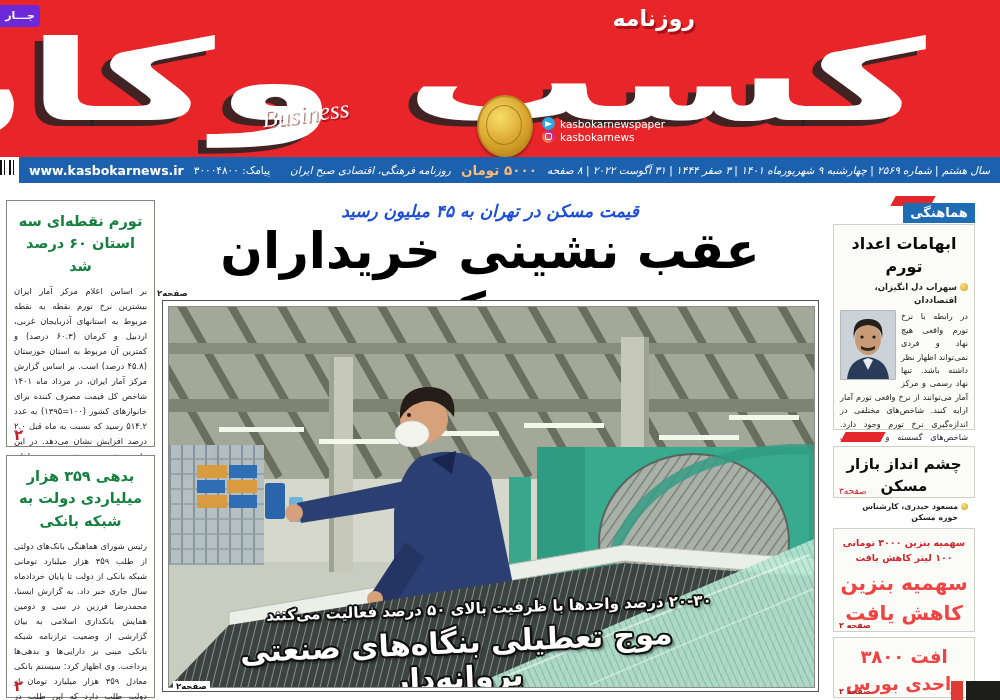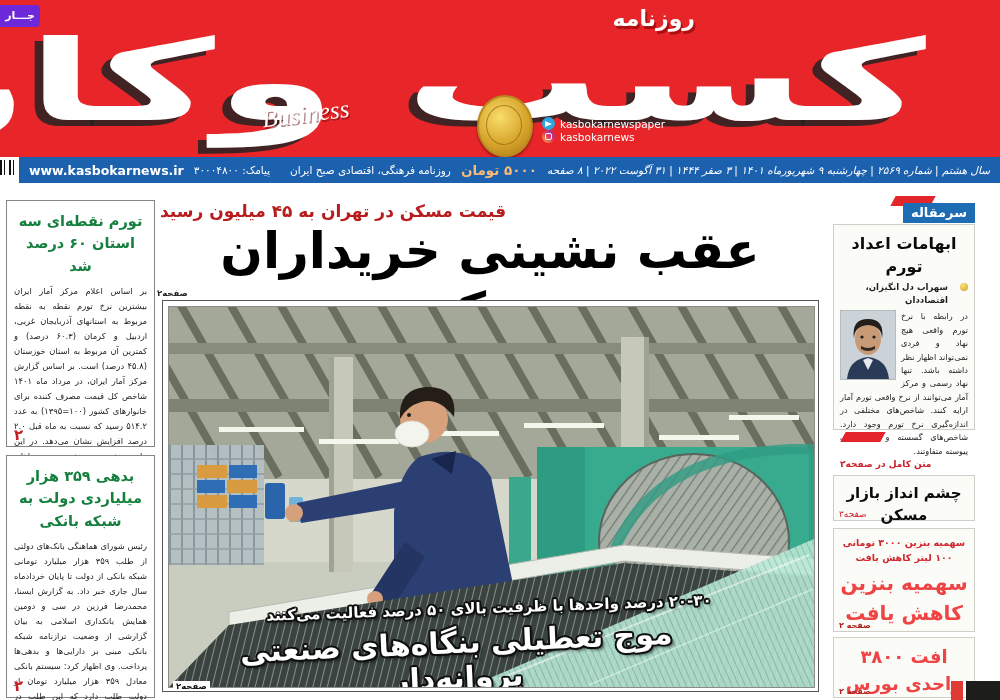--- a/index.html
+++ b/index.html
@@ -24,29 +24,29 @@
   .icon-circle{width:13px;height:13px;border-radius:50%;display:inline-block;position:relative;flex:0 0 13px;}
   .icon-telegram{background:#2ea5de;}
   .icon-telegram::after{content:"";position:absolute;left:3px;top:4px;border-left:7px solid #fff;border-top:3px solid transparent;border-bottom:3px solid transparent;}
   .icon-instagram{background:linear-gradient(45deg,#f7b733,#e1306c 55%,#8134af);}
   .icon-instagram::after{content:"";position:absolute;left:3px;top:3px;width:5px;height:5px;border:1.3px solid #fff;border-radius:2px;}
   
   .infobar{position:absolute;left:0;top:157px;width:1000px;height:26px;background:#1b61ae;display:flex;
            direction:rtl;align-items:center;color:#fff;font-size:10.5px;gap:10px;padding:0;box-sizing:border-box;}
   .infobar .issue{margin-right:10px;white-space:nowrap;font-style:italic;}
   .infobar .price{color:#fdba74;font-weight:bold;font-size:13.5px;white-space:nowrap;}
-  .infobar .tagline{white-space:nowrap;}
+  .infobar .tagline{font-style:italic;white-space:nowrap;}
   .infobar .spacer{flex:1;}
   .infobar .sms{white-space:nowrap;}
   .infobar .site{font-weight:bold;font-size:12.5px;direction:ltr;white-space:nowrap;}
   .barcode{width:96px;height:26px;background:#fff;flex:0 0 96px;position:relative;}
   .barcode::after{content:"";position:absolute;left:5px;top:3px;right:5px;height:15px;
      background:repeating-linear-gradient(90deg,#111 0 2px,transparent 2px 4px,#111 4px 5px,transparent 5px 9px);}
   
-  .kicker{position:absolute;left:160px;top:201px;width:660px;text-align:left;font-size:17px;font-weight:bold;direction:rtl;color:#b91c1c;}
+  .kicker{position:absolute;left:160px;top:201px;width:660px;text-align:center;font-size:17px;font-weight:bold;direction:rtl;color:#1d4ed8;font-style:italic;}
   .headline{position:absolute;left:158px;top:221px;width:664px;text-align:center;font-size:50px;font-weight:bold;
             direction:rtl;color:#000;line-height:1.2;letter-spacing:-1px;}
   .lead-ref{position:absolute;left:157px;top:288px;font-size:8.5px;color:#222;font-weight:bold;}
   
   .photo-frame{position:absolute;left:162px;top:300px;width:657px;height:392px;border:1px solid #555;
                background:#fff;padding:5px;box-sizing:border-box;}
   .photo-inner{position:relative;width:100%;height:100%;border:1px solid #8c8c86;overflow:hidden;background:#b9beb1;}
   .photo-inner svg{display:block;width:100%;height:100%;}
   .outline-txt{color:#fff;font-weight:bold;direction:rtl;
      text-shadow:-1.5px -1.5px 0 #101010,1.5px -1.5px 0 #101010,-1.5px 1.5px 0 #101010,1.5px 1.5px 0 #101010,
@@ -61,21 +61,21 @@
   .lbox p{font-size:8.4px;line-height:1.78;text-align:justify;margin:0;color:#1d1d1d;}
   .lbox .pnum{position:absolute;bottom:2px;left:7px;color:#c32127;font-weight:bold;font-size:15px;}
   
   .sec-header{position:absolute;width:142px;height:27px;}
   .sec-header .accent{position:absolute;top:0;width:40px;height:10px;background:#e2262b;transform:skewX(-28deg);}
   .sec-header .bar{position:absolute;top:7px;height:20px;background:#1e6cb4;color:#fff;font-weight:bold;
                    font-size:13px;text-align:center;line-height:20px;direction:rtl;}
   .sbox{position:absolute;left:833px;width:142px;background:#fbfbf8;border:1px solid #cfcfc8;direction:rtl;
         box-sizing:border-box;padding:5px 6px;}
   .sbox .stitle{font-size:16px;font-weight:bold;text-align:center;line-height:1.45;color:#0b0b0b;margin:2px 0 3px;}
-  .author-row{display:flex;align-items:flex-start;gap:12px;font-size:8.6px;font-weight:bold;color:#222;line-height:1.5;margin:2px 0;}
+  .author-row{display:flex;align-items:flex-start;gap:3px;font-size:8.6px;font-weight:bold;color:#222;line-height:1.5;margin:2px 0;}
   .dot{width:8px;height:8px;border-radius:50%;background:radial-gradient(circle at 35% 30%,#fce27a,#d0a125);flex:0 0 8px;margin-top:2px;}
   .ed-body{font-size:8.2px;line-height:1.64;text-align:justify;color:#1e1e1e;margin-top:3px;}
   .portrait{float:left;width:54px;height:68px;margin:0 5px 3px 0;border:1px solid #b5bbbd;}
   .more-ref{color:#cf2028;font-weight:bold;font-size:9px;text-align:left;margin-top:1px;}
   .red-ref{color:#cf2028;font-weight:normal;font-size:9px;}
   .brief-kicker{color:#d2272c;font-size:9.5px;font-weight:bold;text-align:center;line-height:1.55;margin:2px 0 3px;}
   .brief-head{font-size:20px;font-weight:bold;text-align:center;line-height:1.5;color:#ef4444;}
   .tiny-ref{position:absolute;left:5px;bottom:1px;font-size:8px;font-weight:bold;color:#b22222;}
   .corner-red{position:absolute;left:951px;top:681px;width:12px;height:19px;background:#e03a34;}
   .corner-black{position:absolute;left:966px;top:681px;width:34px;height:19px;background:#1d1d1b;}
@@ -238,21 +238,21 @@
     <span class="pnum">۲</span>
   </div>
   <div class="lbox" style="top:455px;height:243px;">
     <h3>بدهی ۳۵۹ هزار میلیاردی دولت به شبکه بانکی</h3>
     <p>رئیس شورای هماهنگی بانک‌های دولتی از طلب ۳۵۹ هزار میلیارد تومانی شبکه بانکی از دولت تا پایان خردادماه سال جاری خبر داد. به گزارش ایسنا، محمدرضا فرزین در سی و دومین همایش بانکداری اسلامی به بیان گزارشی از وضعیت ترازنامه شبکه بانکی مبنی بر دارایی‌ها و بدهی‌ها پرداخت. وی اظهار کرد: سیستم بانکی معادل ۳۵۹ هزار میلیارد تومان از دولت طلب دارد که این طلب در بانک‌های دولتی نسبت به سایر بانک‌ها بیشتر است. فرزین با بیان اینکه میزان اموال غیر منقول در بانک‌های دولتی بیشتر از سایر بانک‌هاست، گفت: باید برنامه مدونی برای فروش اموال بانک‌ها تهیه و اجرا شود. بدهی بانک‌های دولتی به...</p>
     <span class="pnum">۲</span>
   </div>
 
   <div class="sec-header" style="left:833px;top:196px;">
     <span class="accent" style="right:42px;"></span>
-    <span class="bar" style="right:0;width:72px;">سرمقاله</span>
+    <span class="bar" style="right:0;width:72px;">هماهنگی</span>
   </div>
   <div class="sbox" style="top:224px;height:206px;">
     <div class="stitle">ابهامات اعداد تورم</div>
     <div class="author-row">
       <span class="dot"></span>
       <span>سهراب دل انگیزان، اقتصاددان</span>
     </div>
     <div class="ed-body">
       <span class="portrait">
         <svg viewBox="0 0 54 68" width="54" height="68" aria-hidden="true">
@@ -267,21 +267,21 @@
         </svg>
       </span>
       <span>در رابطه با نرخ تورم واقعی هیچ نهاد و فردی نمی‌تواند اظهار نظر داشته باشد. تنها نهاد رسمی و مرکز آمار می‌توانند از نرخ واقعی تورم آمار ارایه کنند. شاخص‌های مختلفی در اندازه‌گیری نرخ تورم وجود دارد. شاخص‌های گسسته و شاخص‌های پیوسته متفاوتند.</span>
     </div>
     <div class="more-ref">متن کامل در صفحه۲</div>
   </div>
 
   <div class="sec-header" style="left:833px;top:432px;">
     <span class="accent" style="left:10px;"></span>
   </div>
-  <div class="sbox" style="top:475px;height:46px;padding-bottom:12px;">
+  <div class="sbox" style="top:446px;height:52px;padding-bottom:12px;">
     <div class="stitle" style="font-size:15px;">چشم انداز بازار مسکن</div>
     <div class="author-row" style="font-size:7.8px;">
       <span class="dot" style="width:7px;height:7px;flex-basis:7px;"></span>
       <span>مسعود حیدری، کارشناس حوزه مسکن</span>
     </div>
     <span class="red-ref" style="position:absolute;left:5px;bottom:1px;">صفحه۳</span>
   </div>
 
   <div class="sbox" style="top:528px;height:104px;">
     <div class="brief-kicker">سهمیه بنزین ۳۰۰۰ تومانی ۱۰۰ لیتر کاهش یافت</div>

